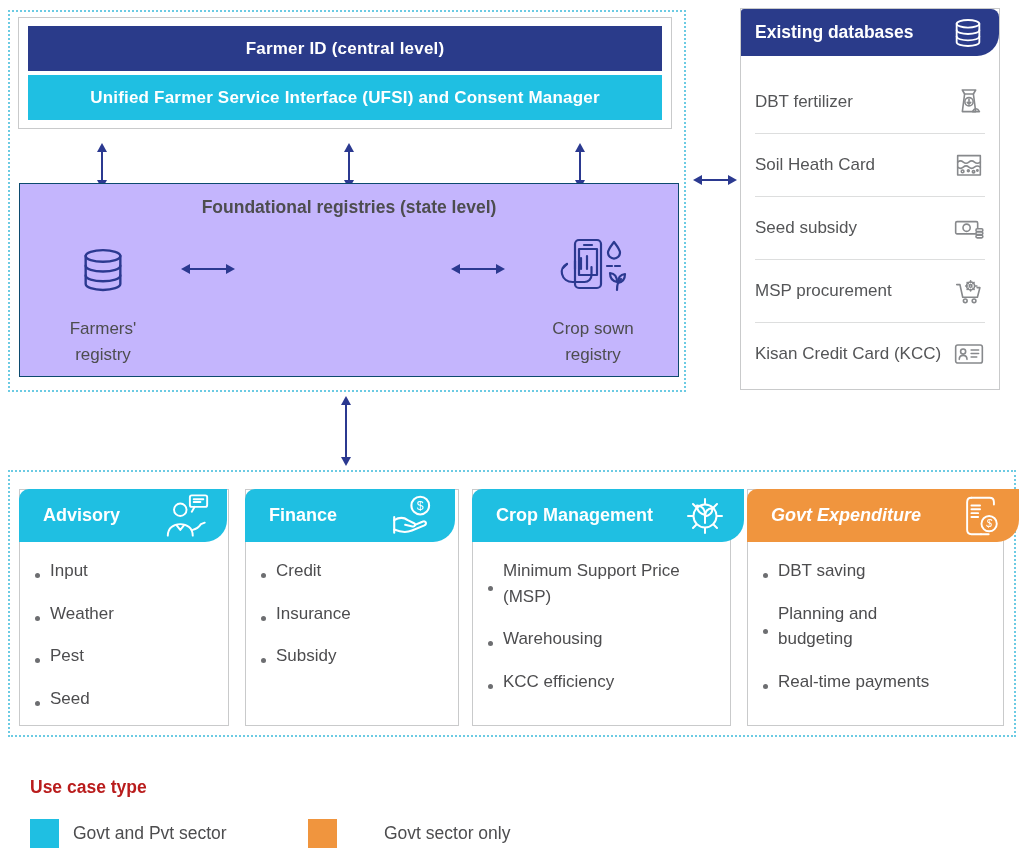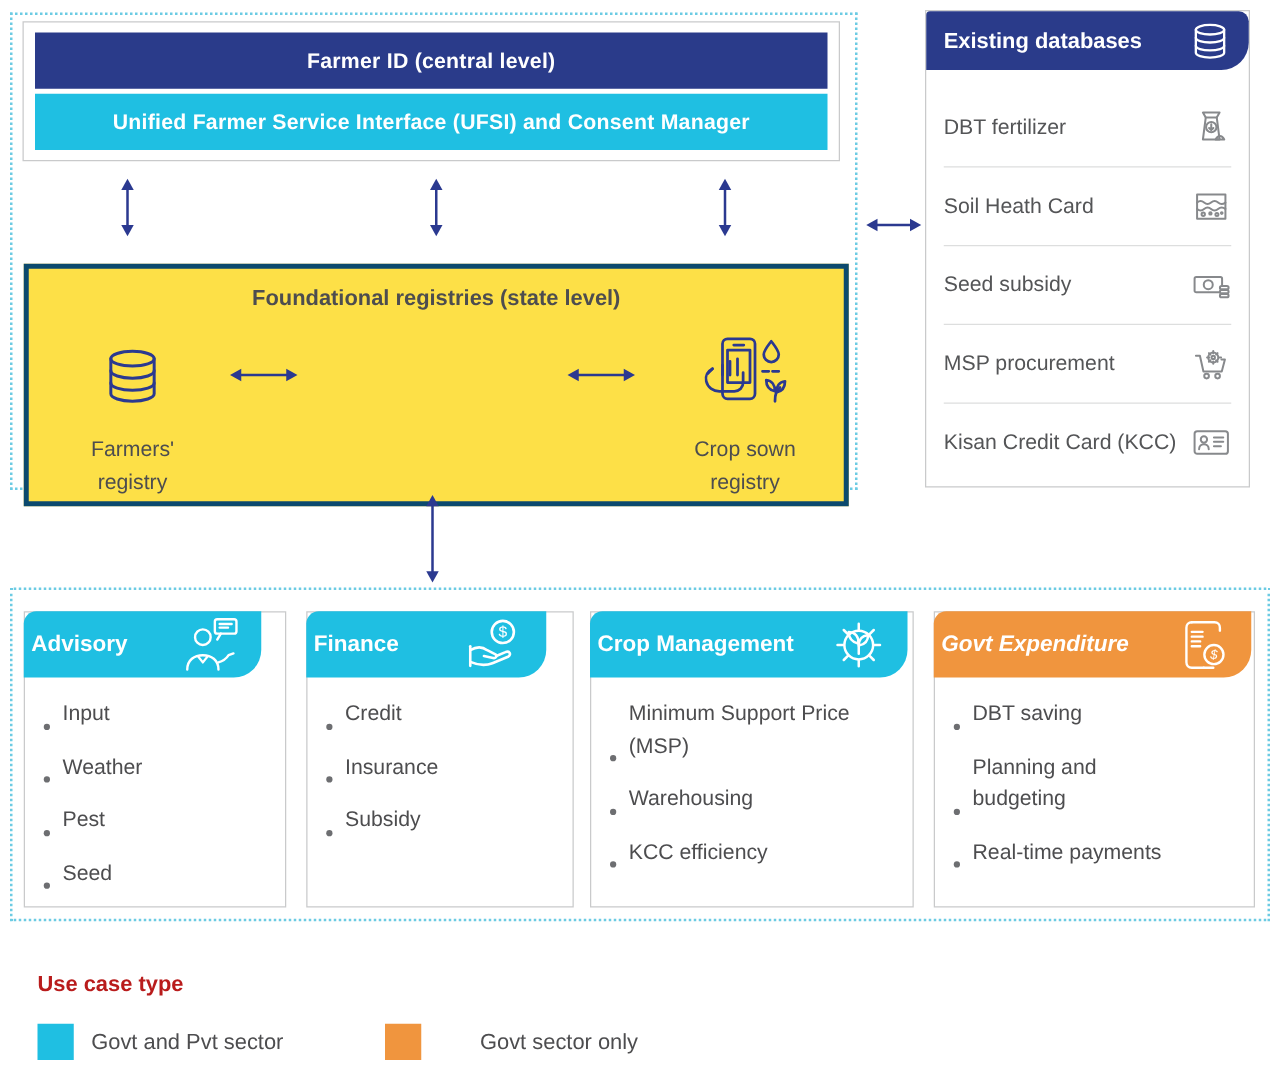--- a/index.html
+++ b/index.html
@@ -12,21 +12,21 @@
 
   
   .top-box{background:#fff;border:1px solid #C9CACB;padding:8px 9px;display:flex;
            flex-direction:column;gap:4px;}
   .bar{flex:1;display:flex;align-items:center;justify-content:center;
        color:#fff;font-weight:bold;font-size:17px;letter-spacing:.2px;}
   .bar-navy{background:#2A3B8A;}
   .bar-cyan{background:#1FBFE2;}
 
   
-  .found-box{background:#fde047;border:4px solid #0c4a6e;margin-top:28px;}
+  .found-box{background:#c4b5fd;border:1px solid #0c4a6e;}
   .found-title{position:absolute;left:0;right:0;top:13px;text-align:center;
                font-weight:bold;font-size:17.5px;color:#4D4D4F;}
   .reg-col{position:absolute;top:46px;text-align:center;}
   .reg-icon{height:80px;display:flex;align-items:center;justify-content:center;}
   .reg-label{margin-top:6px;font-size:17px;line-height:1.5;color:#4D4D4F;}
 
   
   .arrow-v{position:absolute;width:2px;background:#2B3990;}
   .arrow-v::before,.arrow-v::after{content:"";position:absolute;left:-4px;width:0;height:0;
       border-left:5px solid transparent;border-right:5px solid transparent;}
@@ -44,25 +44,25 @@
              display:flex;align-items:center;justify-content:space-between;padding:0 14px;
              color:#fff;font-weight:bold;font-size:17.5px;}
   .db-rows{flex:1;display:flex;flex-direction:column;padding:15px 0 4px 0;}
   .db-row{flex:1;display:flex;align-items:center;justify-content:space-between;
           margin:0 14px;font-size:17px;color:#545557;}
   .db-row + .db-row{border-top:1px solid #DDDEDE;}
 
   
   .card{position:absolute;top:17px;height:235px;background:#fff;border:1px solid #C9CACB;}
   .tab{position:absolute;left:-1px;top:-1px;height:53px;border-radius:10px 0 22px 0;
-       display:flex;align-items:center;padding:0 16px 0 6px;color:#fff;}
+       display:flex;align-items:center;padding:0 16px 0 24px;color:#fff;}
   .tab-title{font-weight:bold;font-size:18px;}
   .tab-icon{margin-left:auto;display:flex;align-items:center;}
   .card-list{list-style:none;margin:68px 0 0 0;padding:0 8px 0 15px;}
-  .card-list li{display:flex;align-items:flex-end;margin-bottom:17px;
+  .card-list li{display:flex;align-items:center;margin-bottom:17px;
                 font-size:17px;line-height:1.5;color:#4D4D4F;}
   .dot{flex:none;width:5px;height:5px;border-radius:50%;background:#6D6E71;
        margin:10px 10px 0 0;}
   .w-crop .txt{max-width:180px;}
   .w-govt .txt{max-width:170px;}
 
   
   .legend-title{position:absolute;font-weight:bold;font-size:17.5px;color:#b91c1c;}
   .legend-entry{position:absolute;display:flex;align-items:center;gap:14px;
                 font-size:17.5px;color:#4D4D4F;}

